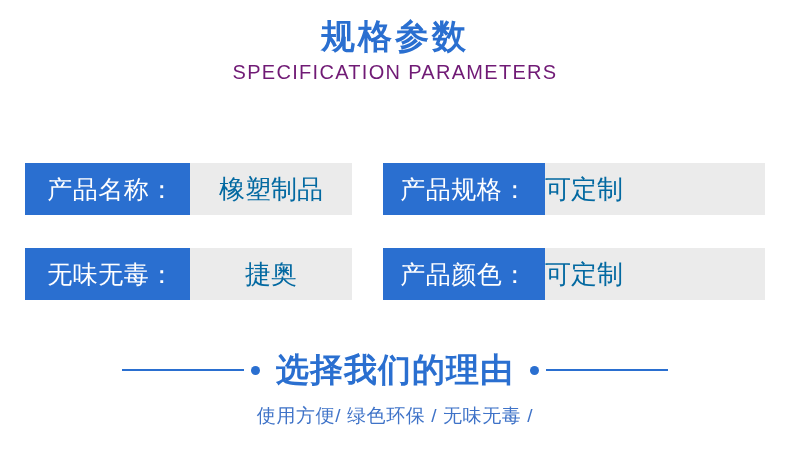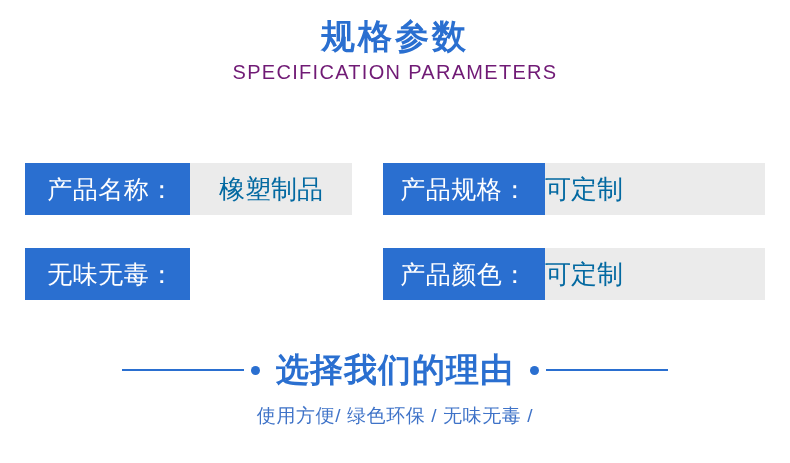--- a/index.html
+++ b/index.html
@@ -148,20 +148,21 @@
     </div>
     <div class="spec-item right">
       <div class="spec-label">产品规格：</div>
       <div class="spec-value">可定制</div>
     </div>
   </div>
 
   <div class="spec-row">
     <div class="spec-item left">
       <div class="spec-label">无味无毒：</div>
+      <div class="spec-value">捷奥</div>
     </div>
     <div class="spec-item right">
       <div class="spec-label">产品颜色：</div>
       <div class="spec-value">可定制</div>
     </div>
   </div>
 
 </div>
 
 <div class="banner">

